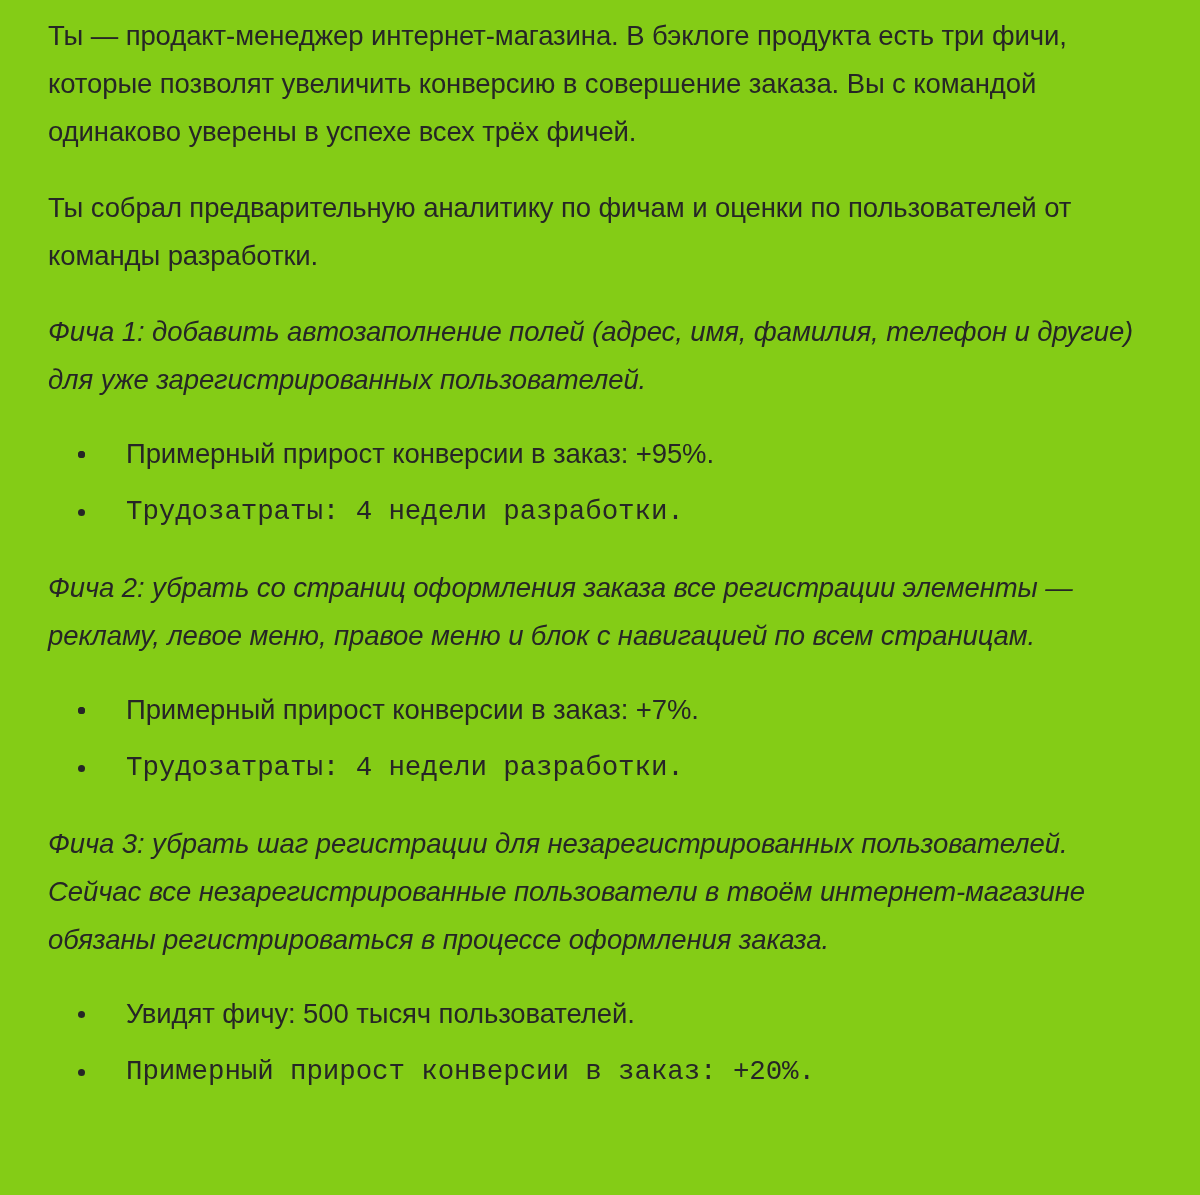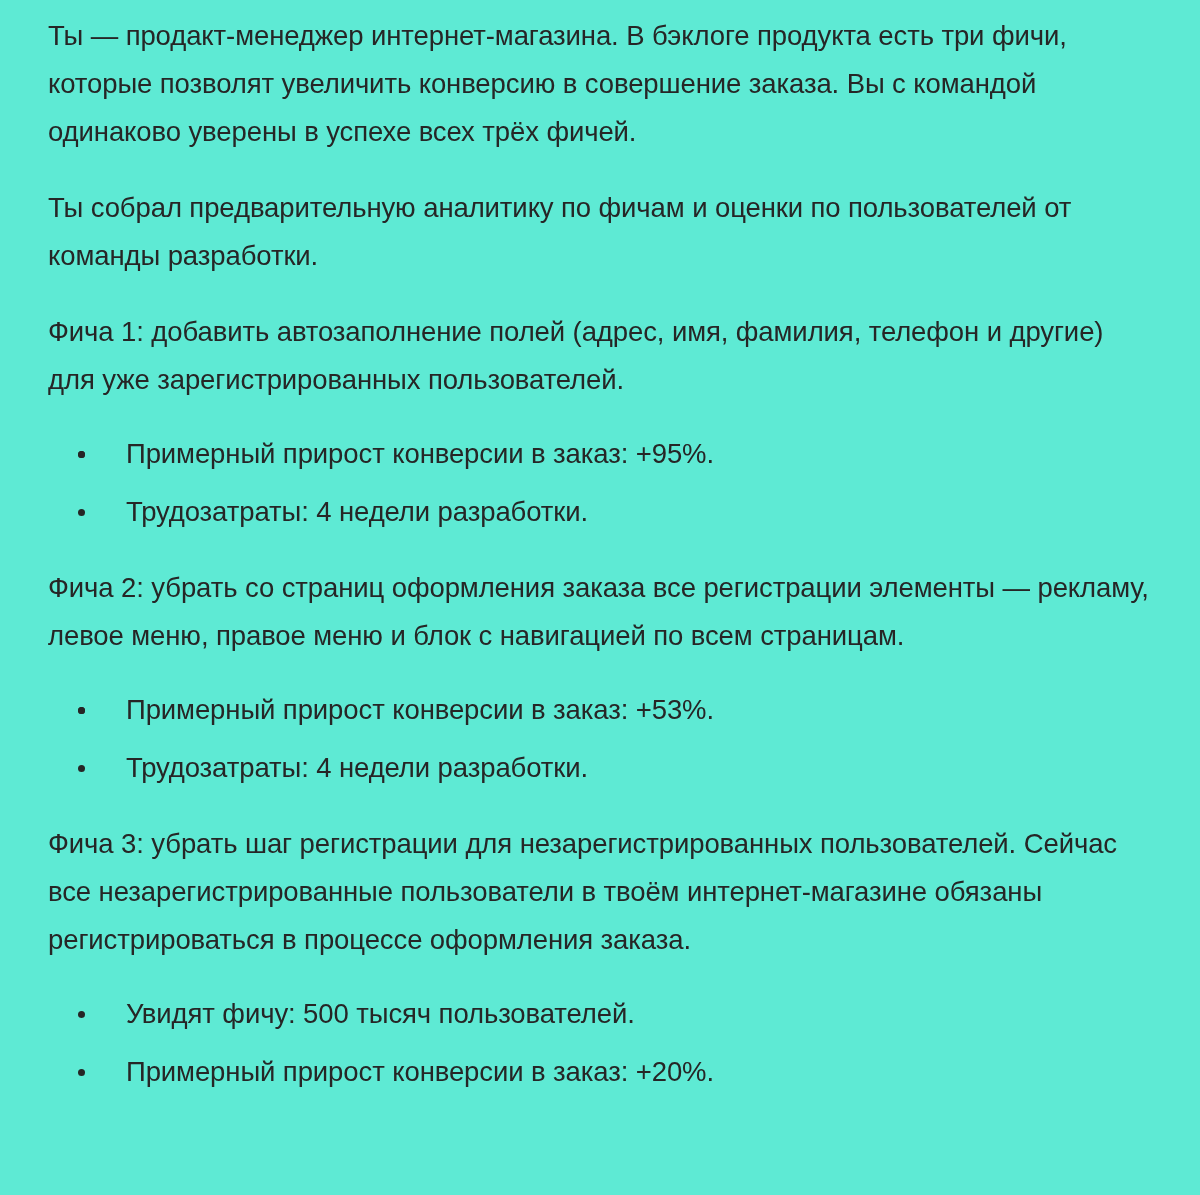--- a/index.html
+++ b/index.html
@@ -12,49 +12,51 @@
     background: #e0e0e0;
     font-family: "Liberation Sans", sans-serif;
     color: #222222;
     overflow: hidden;
   }
   #doc {
     box-sizing: border-box;
     width: 1200px;
     height: 1195px;
     padding: 12px 45px 0 48px;
-    background: #5eead4;
+    background: #84cc16;
   }
   .para {
     font-size: 27.5px;
     line-height: 48px;
     color: #262626;
     margin: 0 0 28px 0;
     letter-spacing: -0.1px;
     max-width: 1110px;
   }
   .para.tight {
     margin-bottom: 26px;
+    font-style: italic;
   }
   ul.bullets {
     list-style: none;
     margin: 0 0 28px 0;
     padding: 0;
   }
   ul.bullets li {
     position: relative;
     font-size: 27.5px;
     line-height: 48px;
     color: #262626;
     padding-left: 78px;
     margin-bottom: 10px;
     letter-spacing: -0.1px;
   }
   ul.bullets li:last-child {
     margin-bottom: 0;
+    font-family: Liberation Mono, monospace;
   }
   .bullet-dot {
     position: absolute;
     left: 30px;
     top: 21px;
     width: 7px;
     height: 7px;
     border-radius: 50%;
     background: #262626;
   }
@@ -88,21 +90,21 @@
   </ul>
 
   <p class="para tight">Фича 2: убрать со страниц оформления заказа все регистрации элементы — рекламу, левое меню, правое меню и блок с навигацией по всем страницам.</p>
 
   <ul class="bullets">
     <li>
       <span class="bullet-dot"></span>
     </li>
     <li>
       <span class="bullet-dot"></span>
-      <span class="li-text">Примерный прирост конверсии в заказ: +53%.</span>
+      <span class="li-text">Примерный прирост конверсии в заказ: +7%.</span>
     </li>
     <li>
       <span class="bullet-dot"></span>
       <span class="li-text">Трудозатраты: 4 недели разработки.</span>
     </li>
   </ul>
 
   <p class="para tight">Фича 3: убрать шаг регистрации для незарегистрированных пользователей. Сейчас все незарегистрированные пользователи в твоём интернет-магазине обязаны регистрироваться в процессе оформления заказа.</p>
 
   <ul class="bullets">

